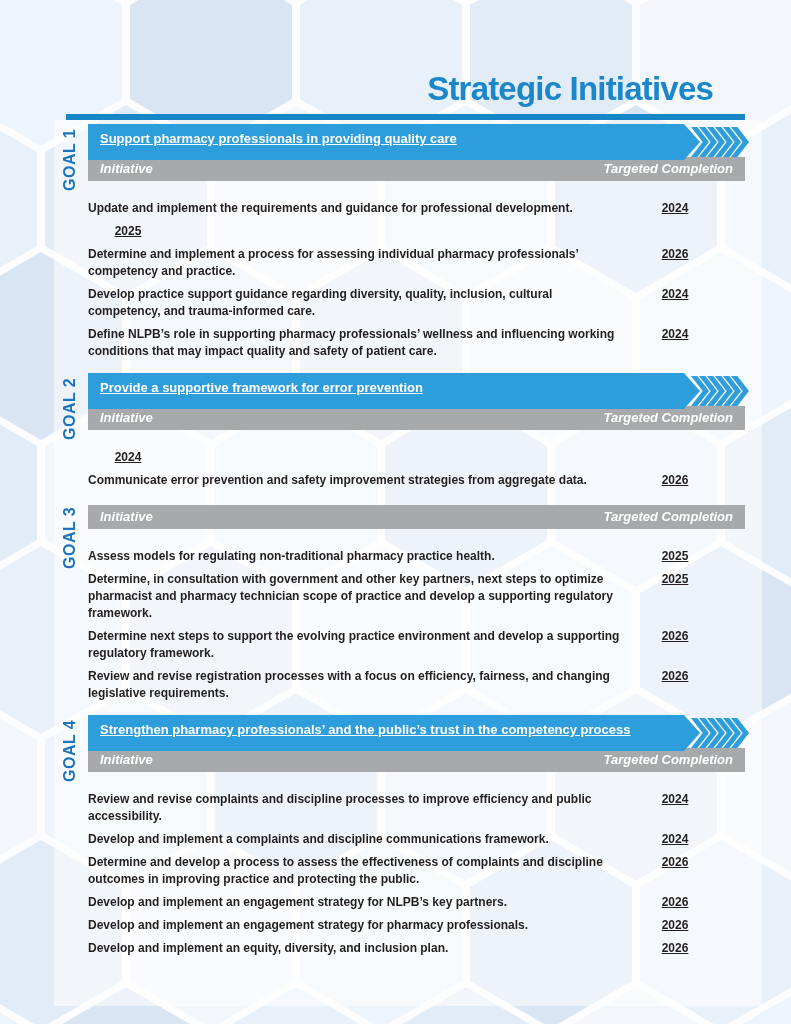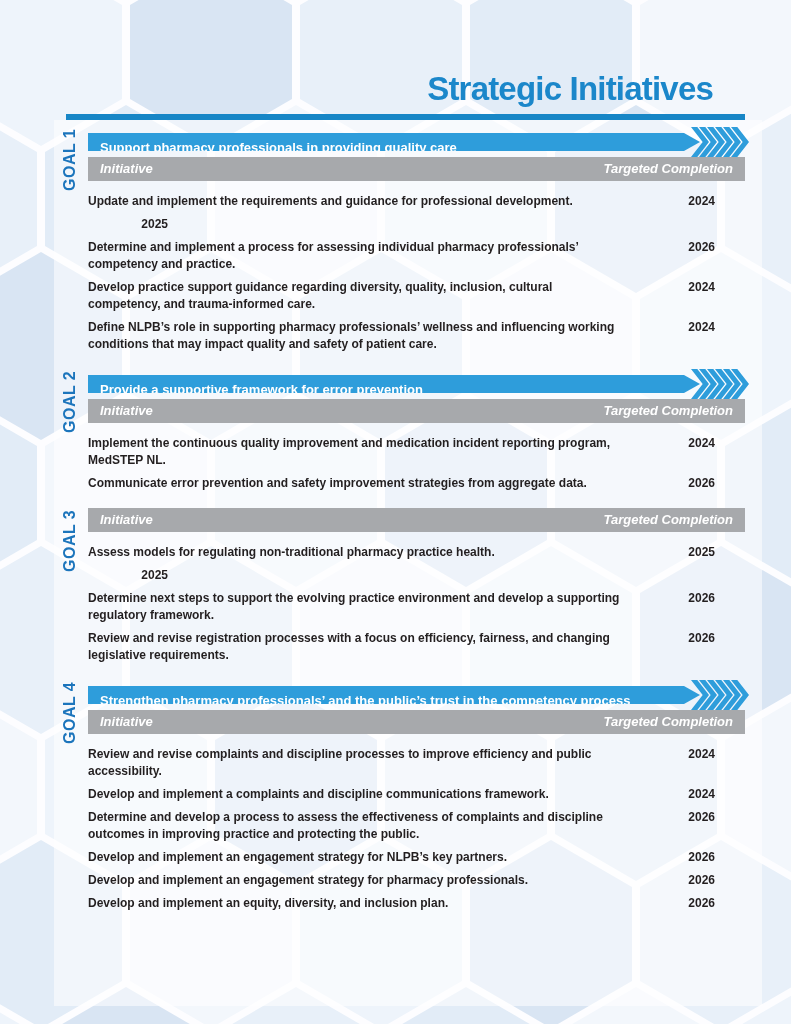--- a/index.html
+++ b/index.html
@@ -71,30 +71,31 @@
     font-weight: 700;
     letter-spacing: 0.5px;
     color: #1c75bc;
     white-space: nowrap;
   }
 
   .banner-row { display: flex; align-items: center; height: 30px; }
   .banner {
     flex: none;
     width: 612px;
-    height: 18px;
+    height: 36px;
     background: #2e9ddb;
     clip-path: polygon(0 0, calc(100% - 16px) 0, 100% 50%, calc(100% - 16px) 100%, 0 100%);
     color: #ffffff;
     font-size: 13px;
     font-weight: 700;
     line-height: 30px;
     padding-left: 12px;
     white-space: nowrap;
     overflow: hidden;
+    text-decoration: underline;
   }
   .chevrons { display: flex; margin-left: -9px; }
   .chev {
     flex: none;
     width: 18px;
     height: 30px;
     margin-right: -10px;
     background: #2e9ddb;
     clip-path: polygon(0 0, 35% 0, 100% 50%, 35% 100%, 0 100%, 65% 50%);
   }
@@ -105,32 +106,32 @@
     color: #ffffff;
     font-size: 13px;
     font-style: italic;
     font-weight: 700;
     line-height: 24px;
     display: flex;
     justify-content: space-between;
     padding: 0 12px;
   }
 
-  .rows { margin-top: 12px; }
+  .rows { margin-top: 19px; }
   .row {
     display: flex;
     align-items: flex-start;
     margin-bottom: 6px;
     color: #231f20;
     font-size: 12px;
     font-weight: 700;
     line-height: 17px;
   }
   .init { flex: 1 1 auto; padding-right: 10px; }
-  .year { flex: none; width: 80px; margin-right: 30px; text-align: right; }
+  .year { flex: none; width: 80px; margin-right: 30px; text-align: center; text-decoration: underline; }
 </style>
 </head>
 <body>
 
 <div class="page">
   <div id="hexbg">
       <div class="hex" style="left: -40px; top: -42px; background: rgb(238, 244, 251);"></div>
       <div class="hex" style="left: 130px; top: -42px; background: rgb(217, 229, 243);"></div>
       <div class="hex" style="left: 300px; top: -42px; background: rgb(232, 240, 249);"></div>
       <div class="hex" style="left: 470px; top: -42px; background: rgb(226, 236, 247);"></div>
@@ -241,21 +242,20 @@
         <span class="chev"></span>
         <span class="chev"></span>
       </div>
     </div>
     <div class="col-header">
       <span>Initiative</span>
       <span>Targeted Completion</span>
     </div>
     <div class="rows">
   <div class="row">
-    <div class="init">Implement the continuous quality improvement and medication incident reporting program, MedSTEP NL.</div>
     <div class="year">2024</div>
   </div>
 
   <div class="row">
     <div class="init">Communicate error prevention and safety improvement strategies from aggregate data.</div>
     <div class="year">2026</div>
   </div>
 </div>
   </section>
 
@@ -265,20 +265,21 @@
       <span>Initiative</span>
       <span>Targeted Completion</span>
     </div>
     <div class="rows">
   <div class="row">
     <div class="init">Assess models for regulating non-traditional pharmacy practice health.</div>
     <div class="year">2025</div>
   </div>
 
   <div class="row">
+    <div class="init">Determine, in consultation with government and other key partners, next steps to optimize pharmacist and pharmacy technician scope of practice and develop a supporting regulatory framework.</div>
     <div class="year">2025</div>
   </div>
 
   <div class="row">
     <div class="init">Determine next steps to support the evolving practice environment and develop a supporting regulatory framework.</div>
     <div class="year">2026</div>
   </div>
 
   <div class="row">
     <div class="init">Review and revise registration processes with a focus on efficiency, fairness, and changing legislative requirements.</div>

